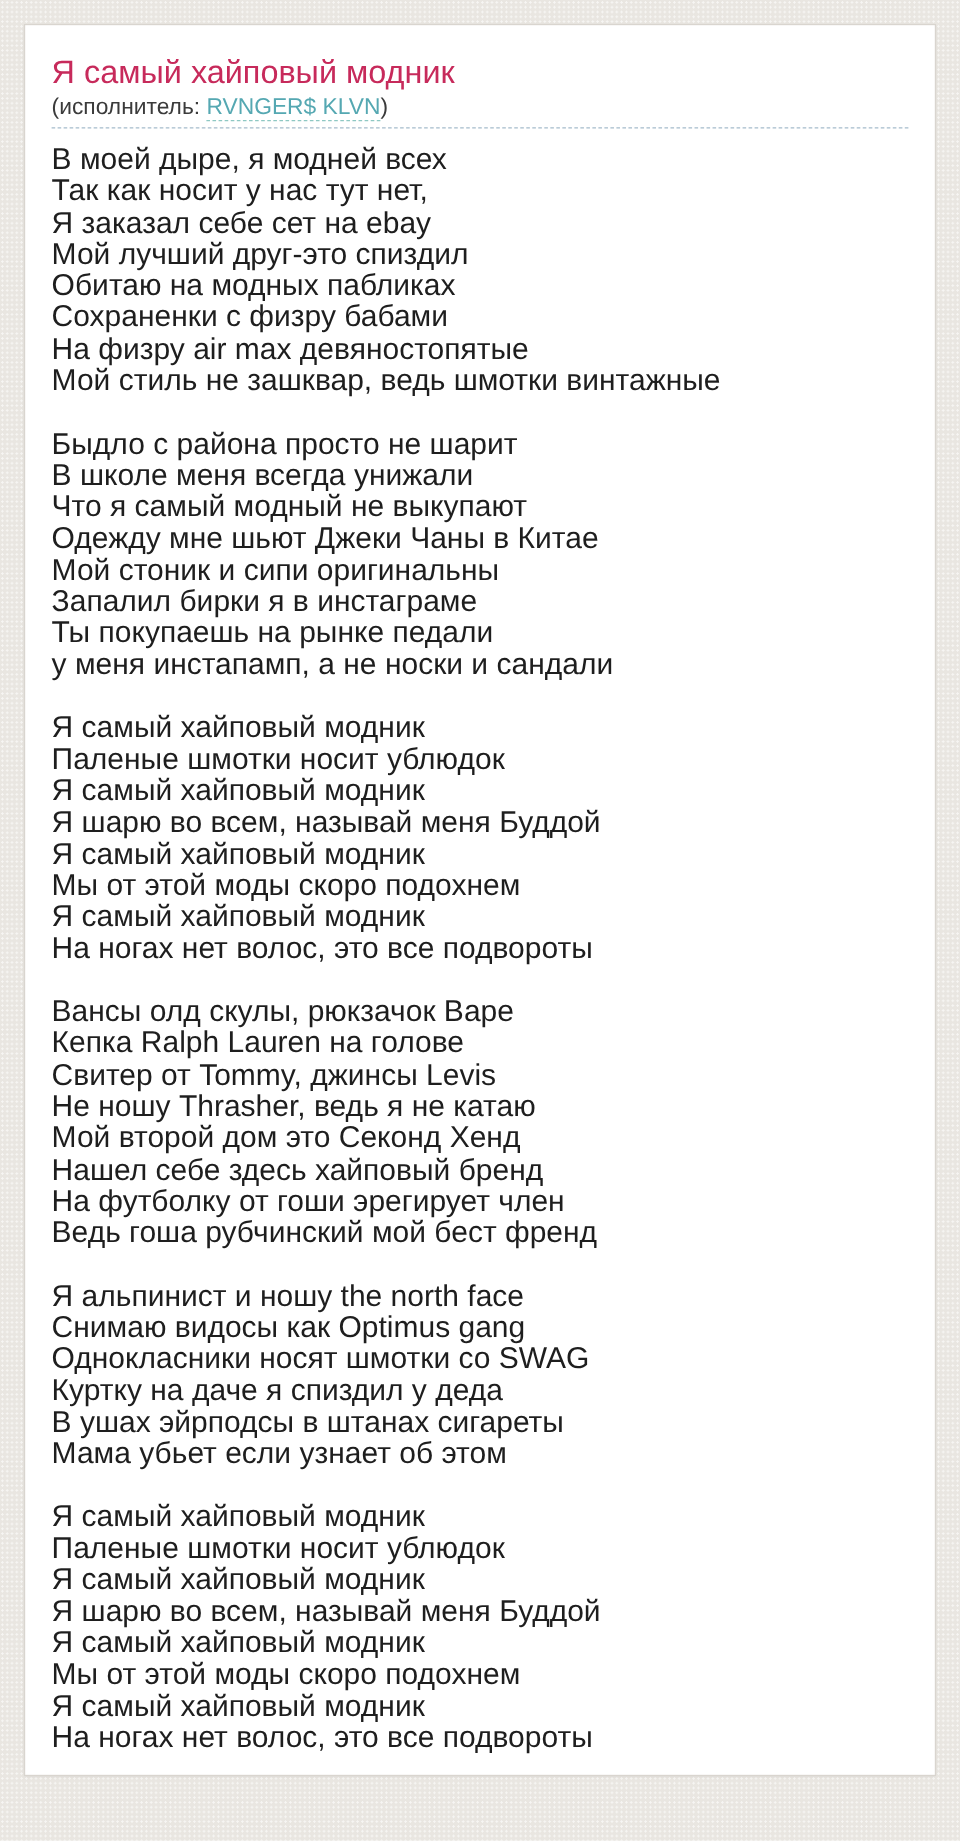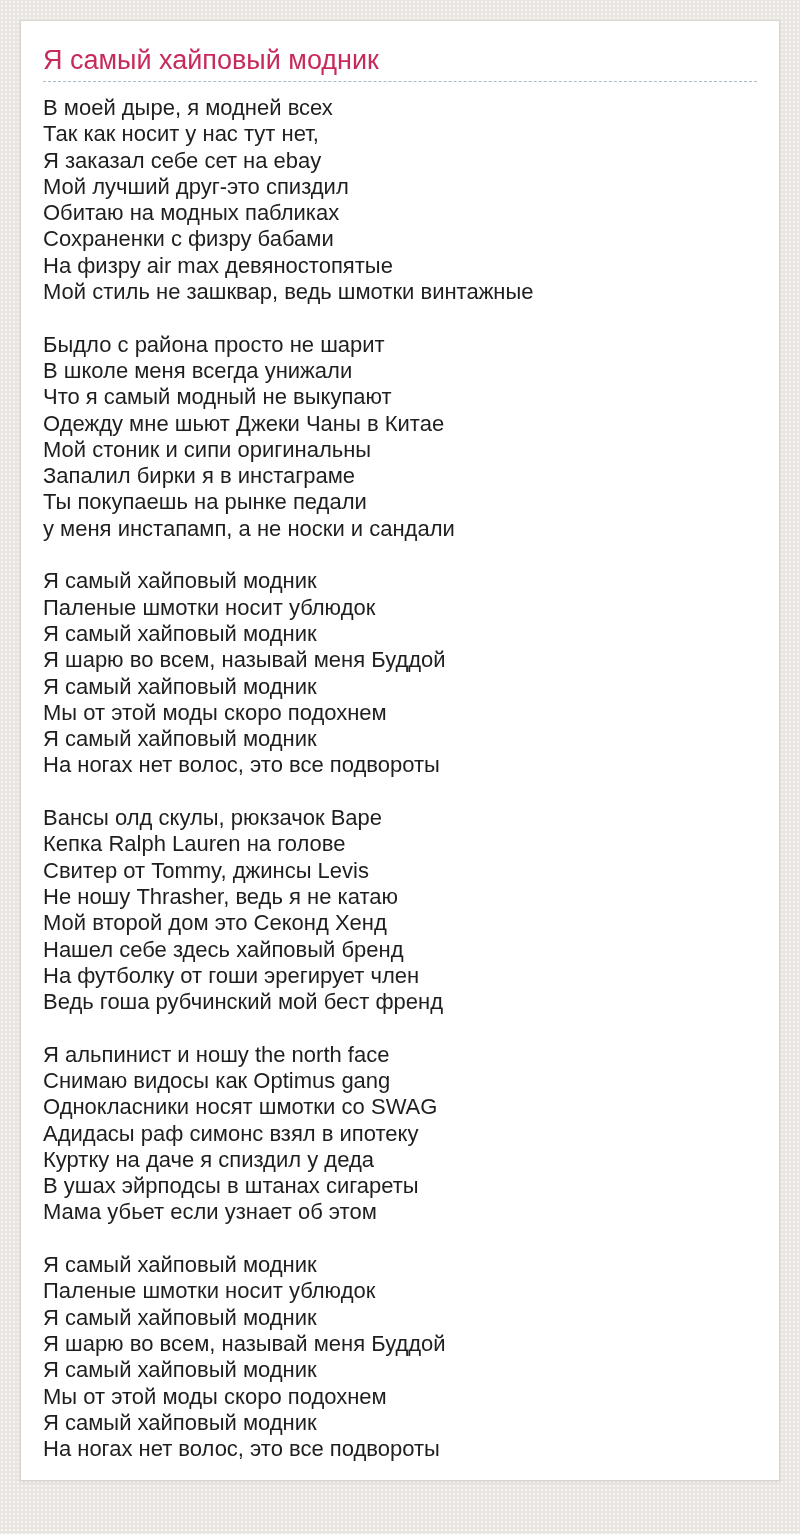--- a/index.html
+++ b/index.html
@@ -45,35 +45,36 @@
     color:#3b3b3b;
   }
   .artist-link{
     color:var(--artist-link,#55a8b2);
     text-decoration:none;
     border-bottom:1px dashed #8ec8c3;
     cursor:pointer;
   }
   .lyrics{
     padding-top:13px;
-    font-size:22px;
+    font-size:25px;
     color:var(--text,#1e1e1e);
   }
   .verse{margin:0 0 26.3px;}
   .verse:last-child{margin-bottom:0;}
   .line{line-height:26.3px;white-space:pre-wrap;}
 </style>
 </head>
 <body>
 
 <div class="page">
   <div class="card">
 
     <div class="song-header">
       <h1 class="song-title">Я самый хайповый модник</h1>
+      <div class="artist-line"><span>(исполнитель:</span> <a class="artist-link">RVNGER$ KLVN</a><span>)</span></div>
     </div>
 
     <div class="lyrics">
 
       <p class="verse">
         <span class="line" style="display:block">В моей дыре, я модней всех</span>
         <span class="line" style="display:block">Так как носит у нас тут нет,</span>
         <span class="line" style="display:block">Я заказал себе сет на ebay</span>
         <span class="line" style="display:block">Мой лучший друг-это спиздил</span>
         <span class="line" style="display:block">Обитаю на модных пабликах</span>
@@ -112,21 +113,20 @@
         <span class="line" style="display:block">Мой второй дом это Секонд Хенд</span>
         <span class="line" style="display:block">Нашел себе здесь хайповый бренд</span>
         <span class="line" style="display:block">На футболку от гоши эрегирует член</span>
         <span class="line" style="display:block">Ведь гоша рубчинский мой бест френд</span>
       </p>
 
       <p class="verse">
         <span class="line" style="display:block">Я альпинист и ношу the north face</span>
         <span class="line" style="display:block">Снимаю видосы как Optimus gang</span>
         <span class="line" style="display:block">Однокласники носят шмотки со SWAG</span>
-        <span class="line" style="display:block">Адидасы раф симонс взял в ипотеку</span>
         <span class="line" style="display:block">Куртку на даче я спиздил у деда</span>
         <span class="line" style="display:block">В ушах эйрподсы в штанах сигареты</span>
         <span class="line" style="display:block">Мама убьет если узнает об этом</span>
       </p>
 
       <p class="verse">
         <span class="line" style="display:block">Я самый хайповый модник</span>
         <span class="line" style="display:block">Паленые шмотки носит ублюдок</span>
         <span class="line" style="display:block">Я самый хайповый модник</span>
         <span class="line" style="display:block">Я шарю во всем, называй меня Буддой</span>

